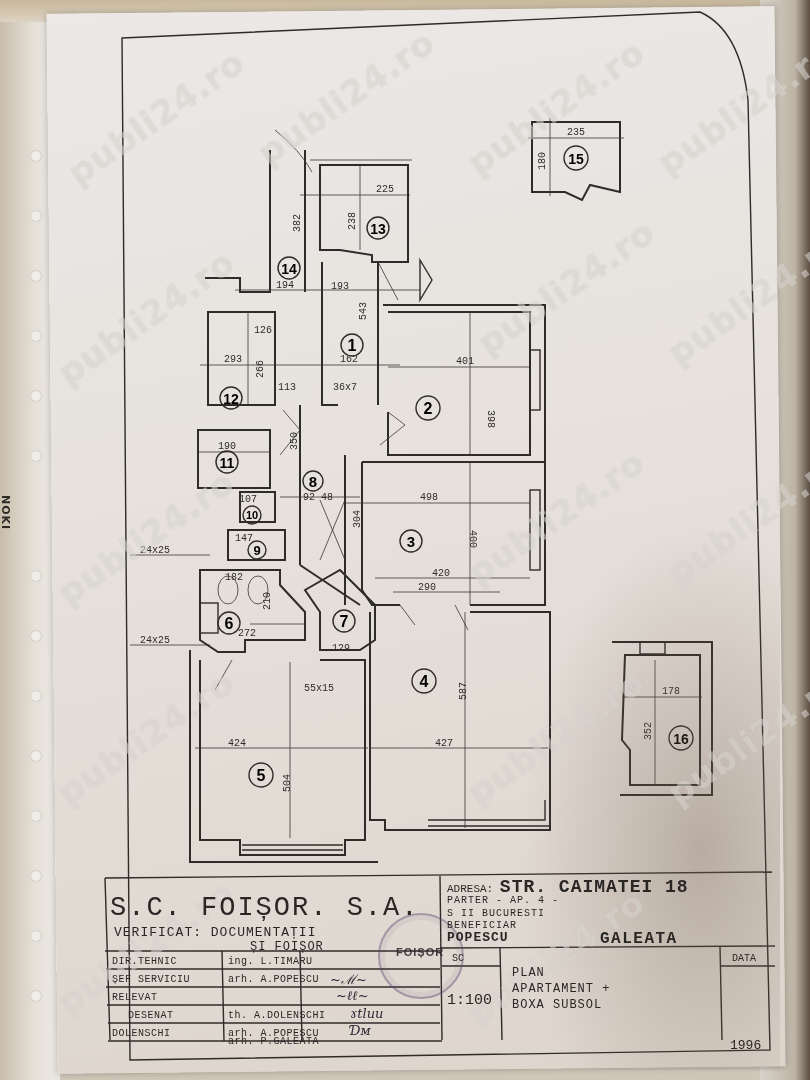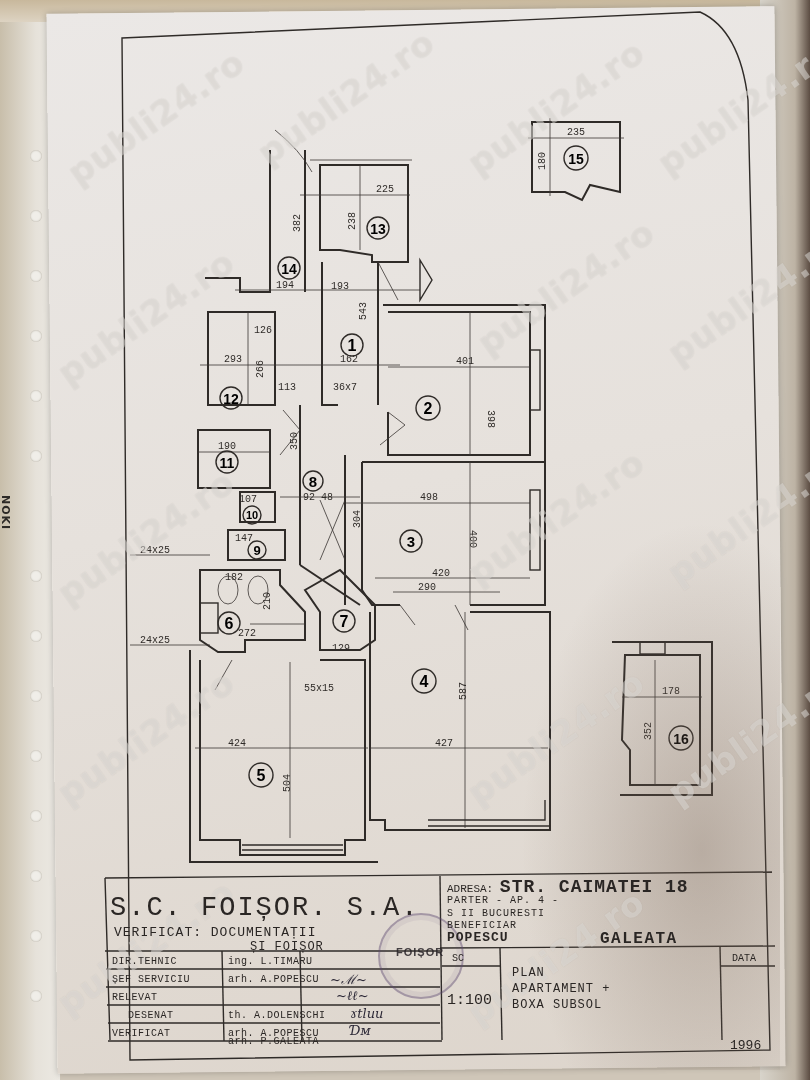--- a/index.html
+++ b/index.html
@@ -368,21 +368,21 @@
 <div class="tb tb-service2">ȘI FOIȘOR</div>
 
 <div class="tb tb-row" style="left:112px;top:956px">DIR.TEHNIC</div>
 <div class="tb tb-row" style="left:228px;top:956px">ing. L.TIMARU</div>
 <div class="tb tb-row" style="left:112px;top:974px">ȘEF SERVICIU</div>
 <div class="tb tb-row" style="left:228px;top:974px">arh. A.POPESCU</div>
 <div class="tb tb-row" style="left:112px;top:992px">RELEVAT</div>
 <div class="tb tb-row" style="left:228px;top:1036px">arh. P.GALEATA</div>
 <div class="tb tb-row" style="left:128px;top:1010px">DESENAT</div>
 <div class="tb tb-row" style="left:228px;top:1010px">th. A.DOLENSCHI</div>
-<div class="tb tb-row" style="left:112px;top:1028px">VERIFICAT</div>
+<div class="tb tb-row" style="left:112px;top:1028px">DOLENSCHI</div>
 <div class="tb tb-row" style="left:228px;top:1028px">arh. A.POPESCU</div>
 
 <div class="stamp"></div>
 <div class="stamp-text">FOIȘOR</div>
 <div class="sig" style="left:330px;top:970px">~ℳ~</div>
 <div class="sig" style="left:336px;top:988px">~ℓℓ~</div>
 <div class="sig" style="left:350px;top:1006px">ɤtluu</div>
 <div class="sig" style="left:350px;top:1023px">Ɗᴍ</div>
 
 <div class="tb tb-addr1">

